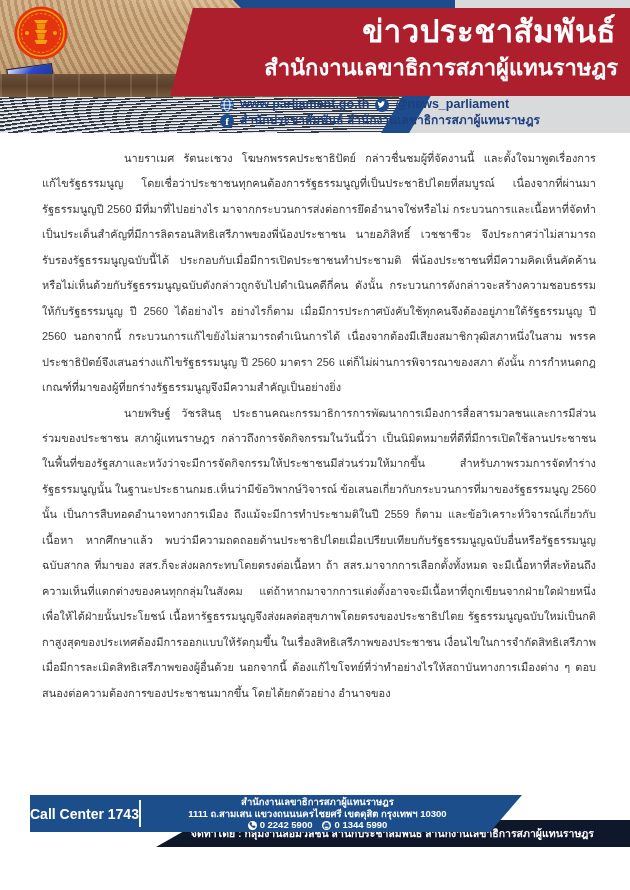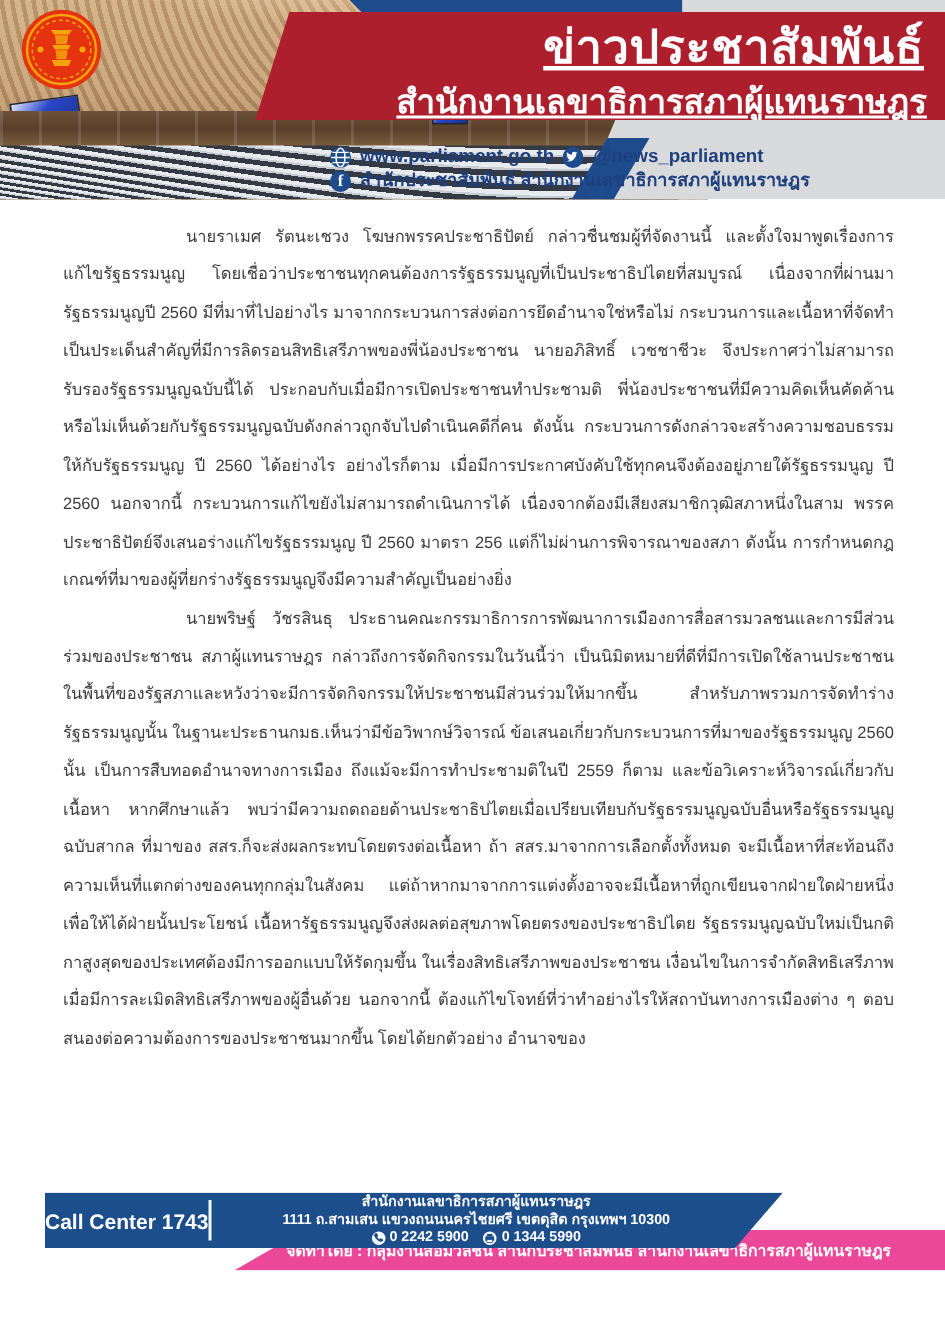--- a/index.html
+++ b/index.html
@@ -29,41 +29,41 @@
 
   .emblem{position:absolute;left:14px;top:6px;width:54px;height:54px;}
 
   .gray-panel{position:absolute;left:388px;top:0;width:242px;height:133px;background:#d9dadc;
     clip-path:polygon(23% 0,100% 0,100% 100%,0 100%);}
   .blue-sliver{position:absolute;left:233px;top:0;width:222px;height:9px;background:#1d4b8c;
     clip-path:polygon(4% 100%,0 0,100% 0,100% 100%);}
   .blue-wedge{position:absolute;left:381px;top:92px;width:52px;height:41px;background:#1d4b8c;
     clip-path:polygon(46% 0,100% 0,54% 100%,0 100%);}
 
-  .red-banner{position:absolute;left:166px;top:8px;width:464px;height:72px;background:#ae1f2d;
+  .red-banner{position:absolute;left:166px;top:8px;width:464px;height:88px;background:#ae1f2d;
     clip-path:polygon(5.8% 0,100% 0,100% 100%,0.9% 100%);
-    color:#ffffff;text-align:right;padding:0;box-sizing:border-box;text-decoration:underline;}
+    color:#ffffff;text-align:right;padding:0;box-sizing:border-box;}
   .red-banner .t1{display:block;font-size:31px;font-weight:bold;line-height:40px;margin:4px 14px 0 0;letter-spacing:.5px;}
   .red-banner .t2{display:block;font-size:22px;font-weight:bold;line-height:36px;margin:-2px 12px 0 0;}
 
   .social{position:absolute;left:220px;top:96px;width:400px;height:37px;
     color:#1d3f7d;font-weight:bold;text-align:center;}
   .social .row{display:flex;align-items:center;gap:6px;line-height:17px;}
   .social .row1{font-size:12.5px;}
   .social .row2{font-size:12px;margin-top:-1px;}
   .ico{display:inline-flex;width:14px;height:14px;flex:0 0 auto;}
   .fb-circle{display:inline-flex;width:14px;height:14px;border-radius:50%;background:#1d4b8c;color:#fff;
     align-items:center;justify-content:center;font:bold 11px "Liberation Serif",serif;}
 
   
   .doc-body{position:absolute;left:42px;top:146px;width:554px;color:#3c3c3c;}
   .doc-body p{margin:0;font-size:11px;line-height:25.45px;text-align:justify;text-indent:82px;}
 
   
-  .footer-red{position:absolute;left:156px;top:820px;width:474px;height:27px;background:#ec4899;
+  .footer-red{position:absolute;left:156px;top:820px;width:474px;height:27px;background:#0f172a;
     clip-path:polygon(10% 0,100% 0,100% 100%,0 100%);z-index:1;
     display:flex;align-items:center;justify-content:flex-end;}
   .footer-red .credit{color:#fff;font-size:10.5px;font-weight:bold;padding-right:36px;white-space:nowrap;}
 
   .footer-blue{position:absolute;left:30px;top:795px;width:492px;height:37px;background:#1d4e8c;
     clip-path:polygon(0 0,100% 0,93.5% 100%,0 100%);z-index:2;
     display:flex;align-items:center;color:#fff;}
   .cc{flex:0 0 104px;text-align:center;font-size:14px;font-weight:bold;white-space:nowrap;}
   .sep{flex:0 0 2px;height:27px;background:rgba(255,255,255,.95);}
   .addr{flex:1 1 auto;text-align:center;font-size:9.5px;line-height:11.5px;font-weight:bold;padding-right:28px;}

